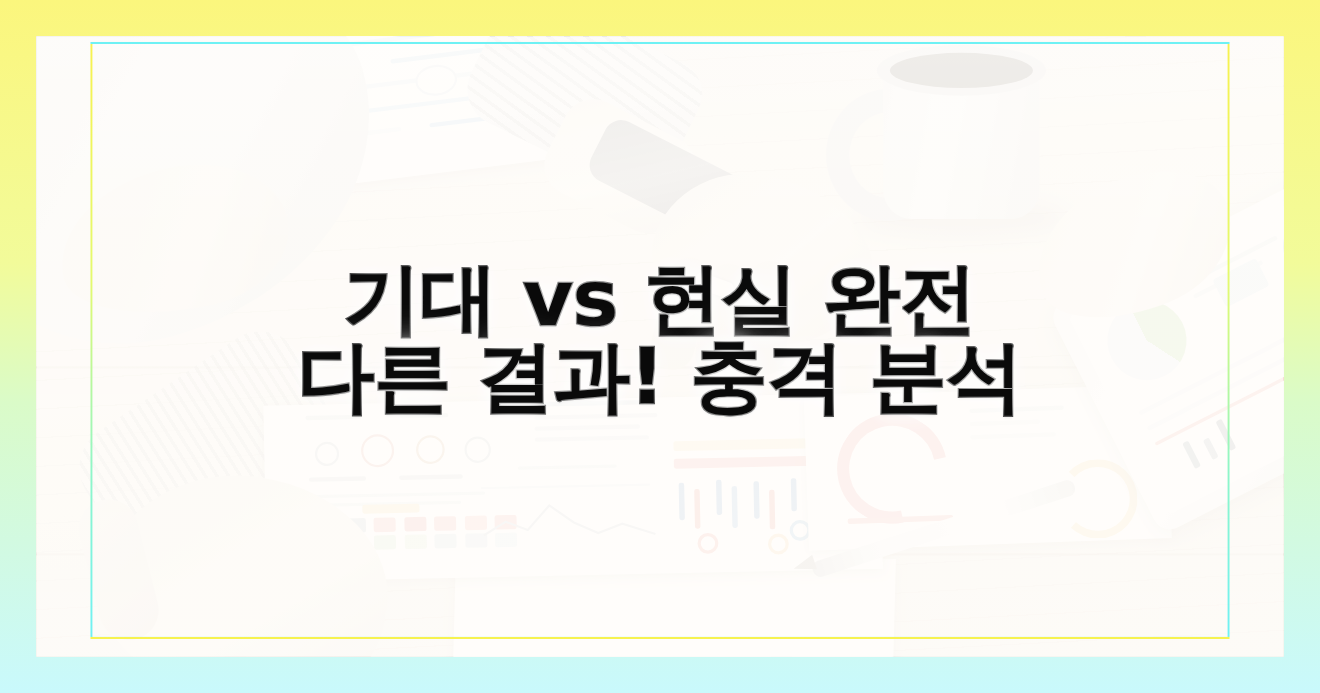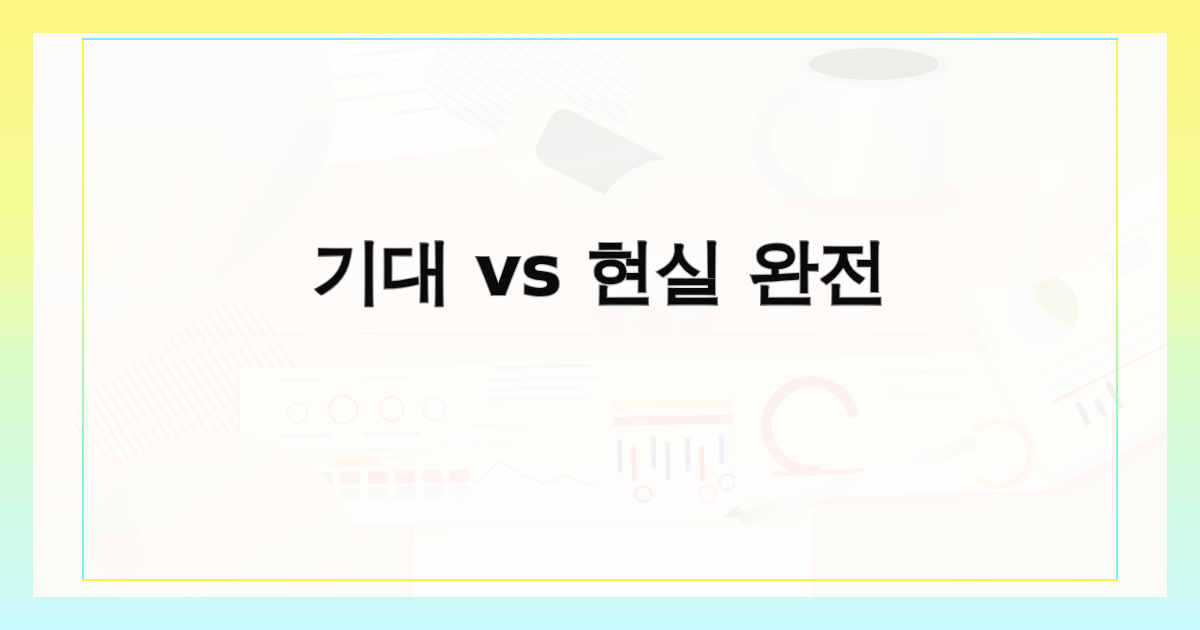--- a/index.html
+++ b/index.html
@@ -609,15 +609,16 @@
 
     <div class="photo-wash"></div>
     <div class="photo-wash-2"></div>
 
     <div class="inner-hairline"></div>
 
   </div>
 
   <div class="title-block">
     <span class="title-line">기대 vs 현실 완전</span>
+    <span class="title-line">다른 결과! 충격 분석</span>
   </div>
 
 </div>
 
 </body></html>

